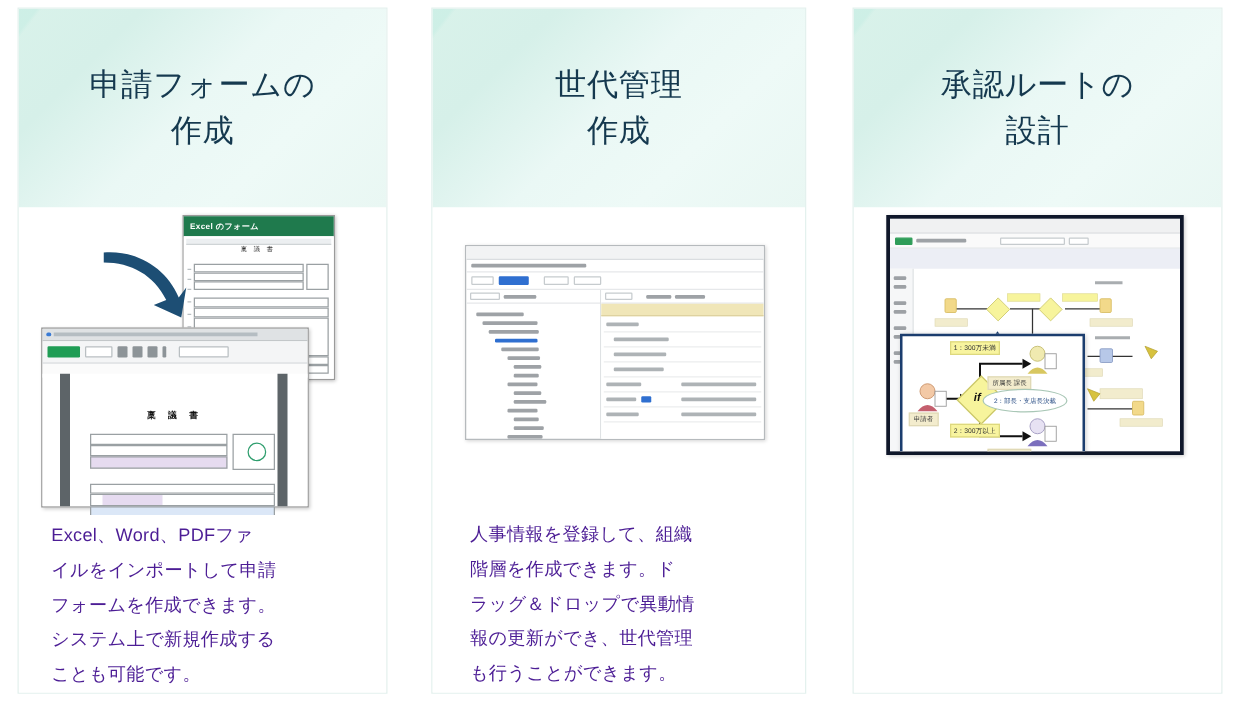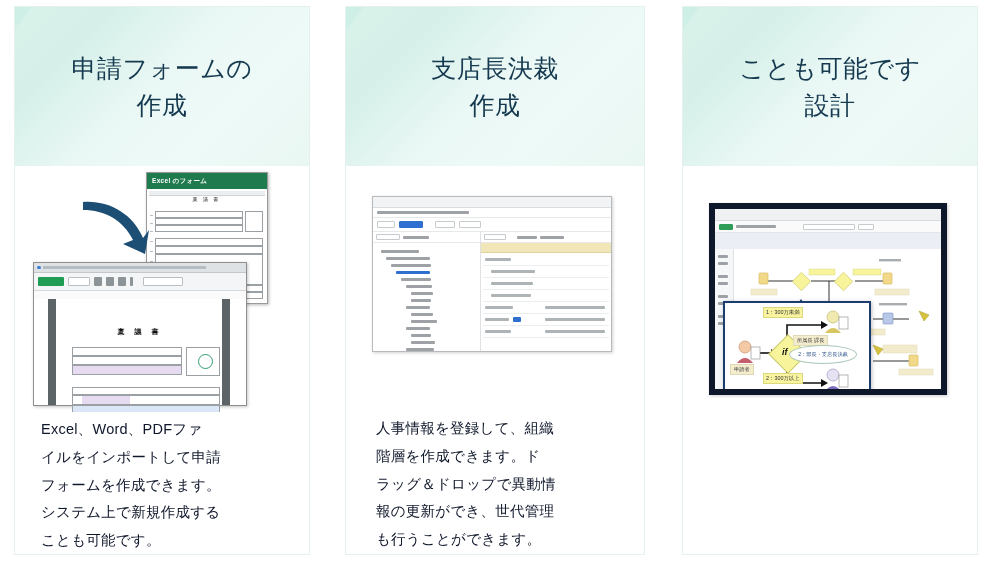--- a/index.html
+++ b/index.html
@@ -45,21 +45,21 @@
     white-space:pre-line;
   }
   .card-body{position:relative;height:390px;background:#fff;}
 
   .art{position:absolute;left:0;top:0;width:100%;height:246px;overflow:hidden;}
 
   .caption{
     position:absolute;left:0;right:11px;top:250px;
     padding:0 26px;
     box-sizing:border-box;
-    color:#0f172a;
+    color:#4c1d95;
     font-size:14.5px;
     line-height:1.92;
     letter-spacing:.25px;
     text-align:justify;
     white-space:pre-line;
   }
   .c2 .caption{padding:0 30px;font-family:Liberation Mono, monospace;}
   .c3 .caption{padding:0 26px;}
 
   
@@ -102,21 +102,21 @@
   .org-right{flex:1;position:relative;background:#fff;}
   .org-search{height:10px;border-bottom:1px solid #e6e8ea;display:flex;align-items:center;gap:3px;padding-left:3px;}
   .org-thead{height:9px;background:#f0e6b8;border-bottom:1px solid #ded2a0;}
   .tline{position:absolute;height:3px;border-radius:1px;background:#8d9296;opacity:.85;}
   .tline.sel{background:#2f6fd0;opacity:1;}
   .rrow{position:absolute;left:4px;right:5px;height:3px;background:#9aa0a4;opacity:.8;border-radius:1px;}
   .rsep{position:absolute;left:2px;right:2px;height:1px;background:#ecedee;}
   .chip{position:absolute;height:5px;width:8px;background:#2f6fd0;border-radius:1px;}
 
   
-  .wf{position:absolute;left:26px;top:6px;width:238px;height:192px;background:#fff;border:6px solid #0f172a;box-shadow:1px 1px 3px rgba(0,0,0,.2);box-sizing:border-box;overflow:hidden;margin-top:31px;}
+  .wf{position:absolute;left:26px;top:6px;width:238px;height:192px;background:#fff;border:3px solid #0f172a;box-shadow:1px 1px 3px rgba(0,0,0,.2);box-sizing:border-box;overflow:hidden;}
   .wf-bar{height:11px;background:#f0f1f2;border-bottom:1px solid #d9dcde;}
   .wf-bar2{height:11px;background:#fafafa;border-bottom:1px solid #e3e6e8;display:flex;align-items:center;gap:3px;padding-left:4px;}
   .wf-bar3{height:18px;background:#eceef5;border-bottom:1px solid #d6d9e4;}
   .wf-canvas{position:absolute;left:0;right:0;top:40px;bottom:0;background:#fff;}
   .wf-side{position:absolute;left:0;top:0;bottom:0;width:18px;background:#f6f7f8;border-right:1px solid #e0e3e5;}
 
   .callout{
     position:absolute;left:8px;top:92px;width:148px;height:104px;
     background:#fff;border:2px solid #1b3d6e;box-sizing:border-box;
     box-shadow:1px 1px 4px rgba(0,0,0,.25);
@@ -208,21 +208,21 @@
       <div class="caption">Excel、Word、PDFファ
 イルをインポートして申請
 フォームを作成できます。
 システム上で新規作成する
 ことも可能です。</div>
     </div>
   </div>
 
   <div class="card c2">
     <div class="card-head">
-      <div class="card-title">支店長決裁
+      <div class="card-title">世代管理
 作成</div>
     </div>
     <div class="card-body">
       <div class="art">
         <div class="org">
           <div class="org-top"></div>
           <div class="org-bread">
             <div class="tline" style="position:relative;width:92px;"></div>
           </div>
           <div class="org-btns">
@@ -286,21 +286,21 @@
       <div class="caption">人事情報を登録して、組織
 階層を作成できます。ド
 ラッグ＆ドロップで異動情
 報の更新ができ、世代管理
 も行うことができます。</div>
     </div>
   </div>
 
   <div class="card c3">
     <div class="card-head">
-      <div class="card-title">ことも可能です
+      <div class="card-title">承認ルートの
 設計</div>
     </div>
     <div class="card-body">
       <div class="art">
 
         <div class="wf">
           <div class="wf-bar"></div>
           <div class="wf-bar2">
             <div class="ob" style="width:14px;height:6px;background:#2f9d58;border-color:#2f9d58;"></div>
             <div class="tline" style="position:relative;width:40px;"></div>

